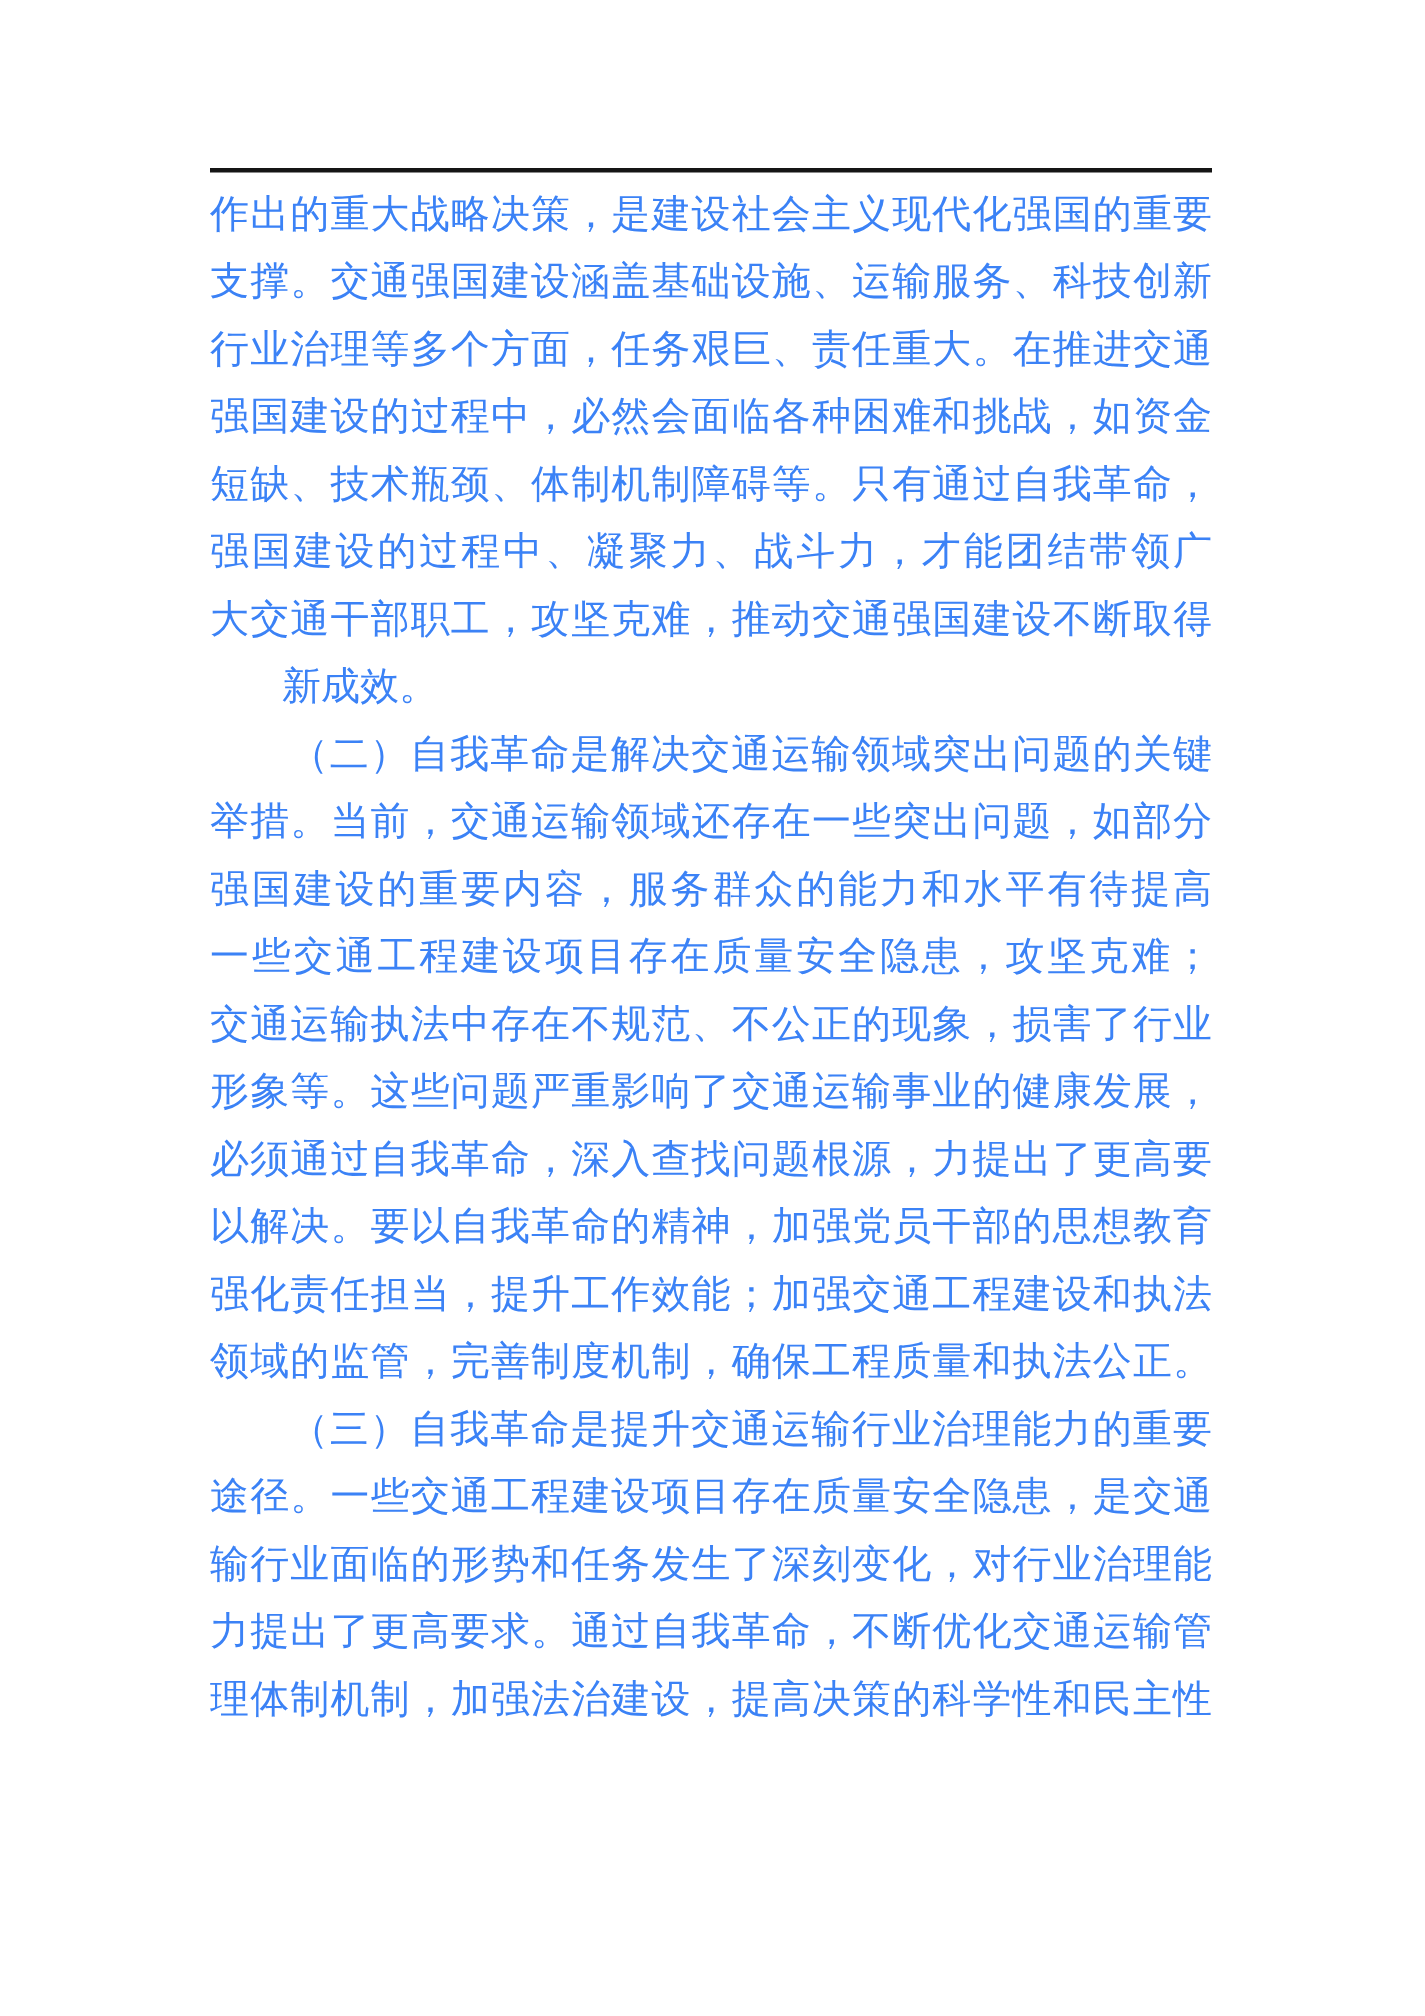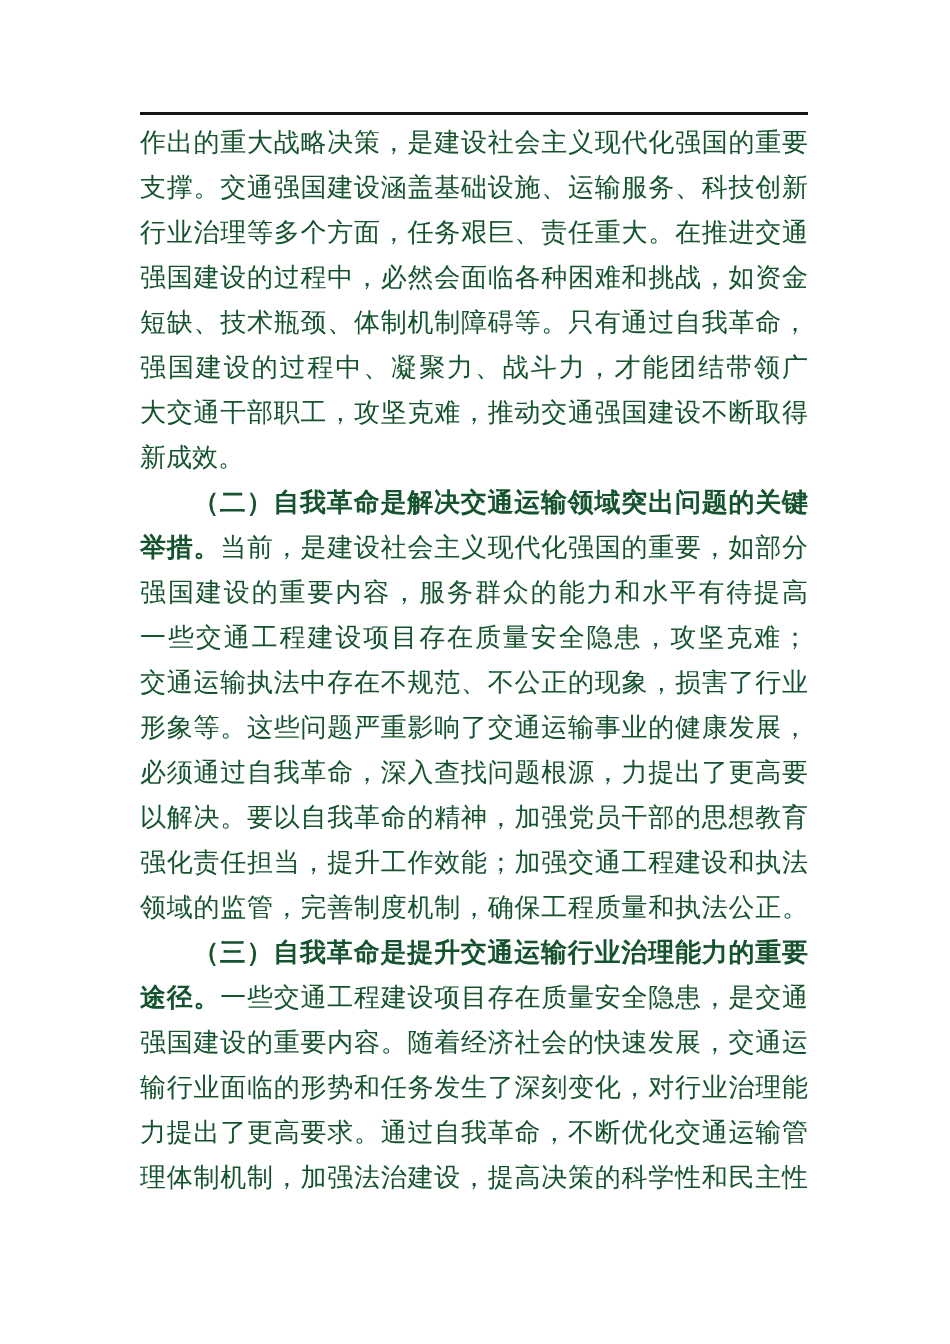--- a/index.html
+++ b/index.html
@@ -25,61 +25,61 @@
     width: 668px;
     background: #151515;
   }
   .doc-body {
     margin-top: 5px;
   }
   .line {
     height: 45px;
     line-height: 45px;
     font-size: 26px;
-    color: #14532d;
+    color: #3b82f6;
     text-align: justify;
     text-align-last: justify;
     text-justify: inter-character;
     overflow: hidden;
   }
   .line.no-justify {
     text-align: left;
     text-align-last: left;
+    margin-left: 48px;
   }
   .line.indent {
     padding-left: 53px;
   }
   .run.bold {
-    font-weight: 700;
+    font-weight: 400;
   }
 </style>
 </head>
 <body>
 
 <div class="page-content">
   <div class="separator"></div>
   <div class="doc-body">
       <div class="line"><span class="run">作出的重大战略决策，是建设社会主义现代化强国的重要</span></div>
       <div class="line"><span class="run">支撑。交通强国建设涵盖基础设施、运输服务、科技创新</span></div>
       <div class="line"><span class="run">行业治理等多个方面，任务艰巨、责任重大。在推进交通</span></div>
       <div class="line"><span class="run">强国建设的过程中，必然会面临各种困难和挑战，如资金</span></div>
       <div class="line"><span class="run">短缺、技术瓶颈、体制机制障碍等。只有通过自我革命，</span></div>
       <div class="line"><span class="run">强国建设的过程中、凝聚力、战斗力，才能团结带领广</span></div>
       <div class="line"><span class="run">大交通干部职工，攻坚克难，推动交通强国建设不断取得</span></div>
       <div class="line no-justify"><span class="run">新成效。</span></div>
       <div class="line indent"><span class="run bold">（二）自我革命是解决交通运输领域突出问题的关键</span></div>
-      <div class="line"><span class="run bold">举措。</span><span class="run">当前，是建设社会主义现代化强国的重要，如部分</span></div>
+      <div class="line"><span class="run bold">举措。</span><span class="run">当前，交通运输领域还存在一些突出问题，如部分</span></div>
       <div class="line"><span class="run">强国建设的重要内容，服务群众的能力和水平有待提高</span></div>
       <div class="line"><span class="run">一些交通工程建设项目存在质量安全隐患，攻坚克难；</span></div>
       <div class="line"><span class="run">交通运输执法中存在不规范、不公正的现象，损害了行业</span></div>
       <div class="line"><span class="run">形象等。这些问题严重影响了交通运输事业的健康发展，</span></div>
       <div class="line"><span class="run">必须通过自我革命，深入查找问题根源，力提出了更高要求</span></div>
       <div class="line"><span class="run">以解决。要以自我革命的精神，加强党员干部的思想教育</span></div>
       <div class="line"><span class="run">强化责任担当，提升工作效能；加强交通工程建设和执法</span></div>
       <div class="line"><span class="run">领域的监管，完善制度机制，确保工程质量和执法公正。</span></div>
       <div class="line indent"><span class="run bold">（三）自我革命是提升交通运输行业治理能力的重要</span></div>
       <div class="line"><span class="run bold">途径。</span><span class="run">一些交通工程建设项目存在质量安全隐患，是交通</span></div>
-      <div class="line"><span class="run">强国建设的重要内容。随着经济社会的快速发展，交通运</span></div>
       <div class="line"><span class="run">输行业面临的形势和任务发生了深刻变化，对行业治理能</span></div>
       <div class="line"><span class="run">力提出了更高要求。通过自我革命，不断优化交通运输管</span></div>
       <div class="line"><span class="run">理体制机制，加强法治建设，提高决策的科学性和民主性</span></div>
     </div>
 </div>
 
 </body></html>

